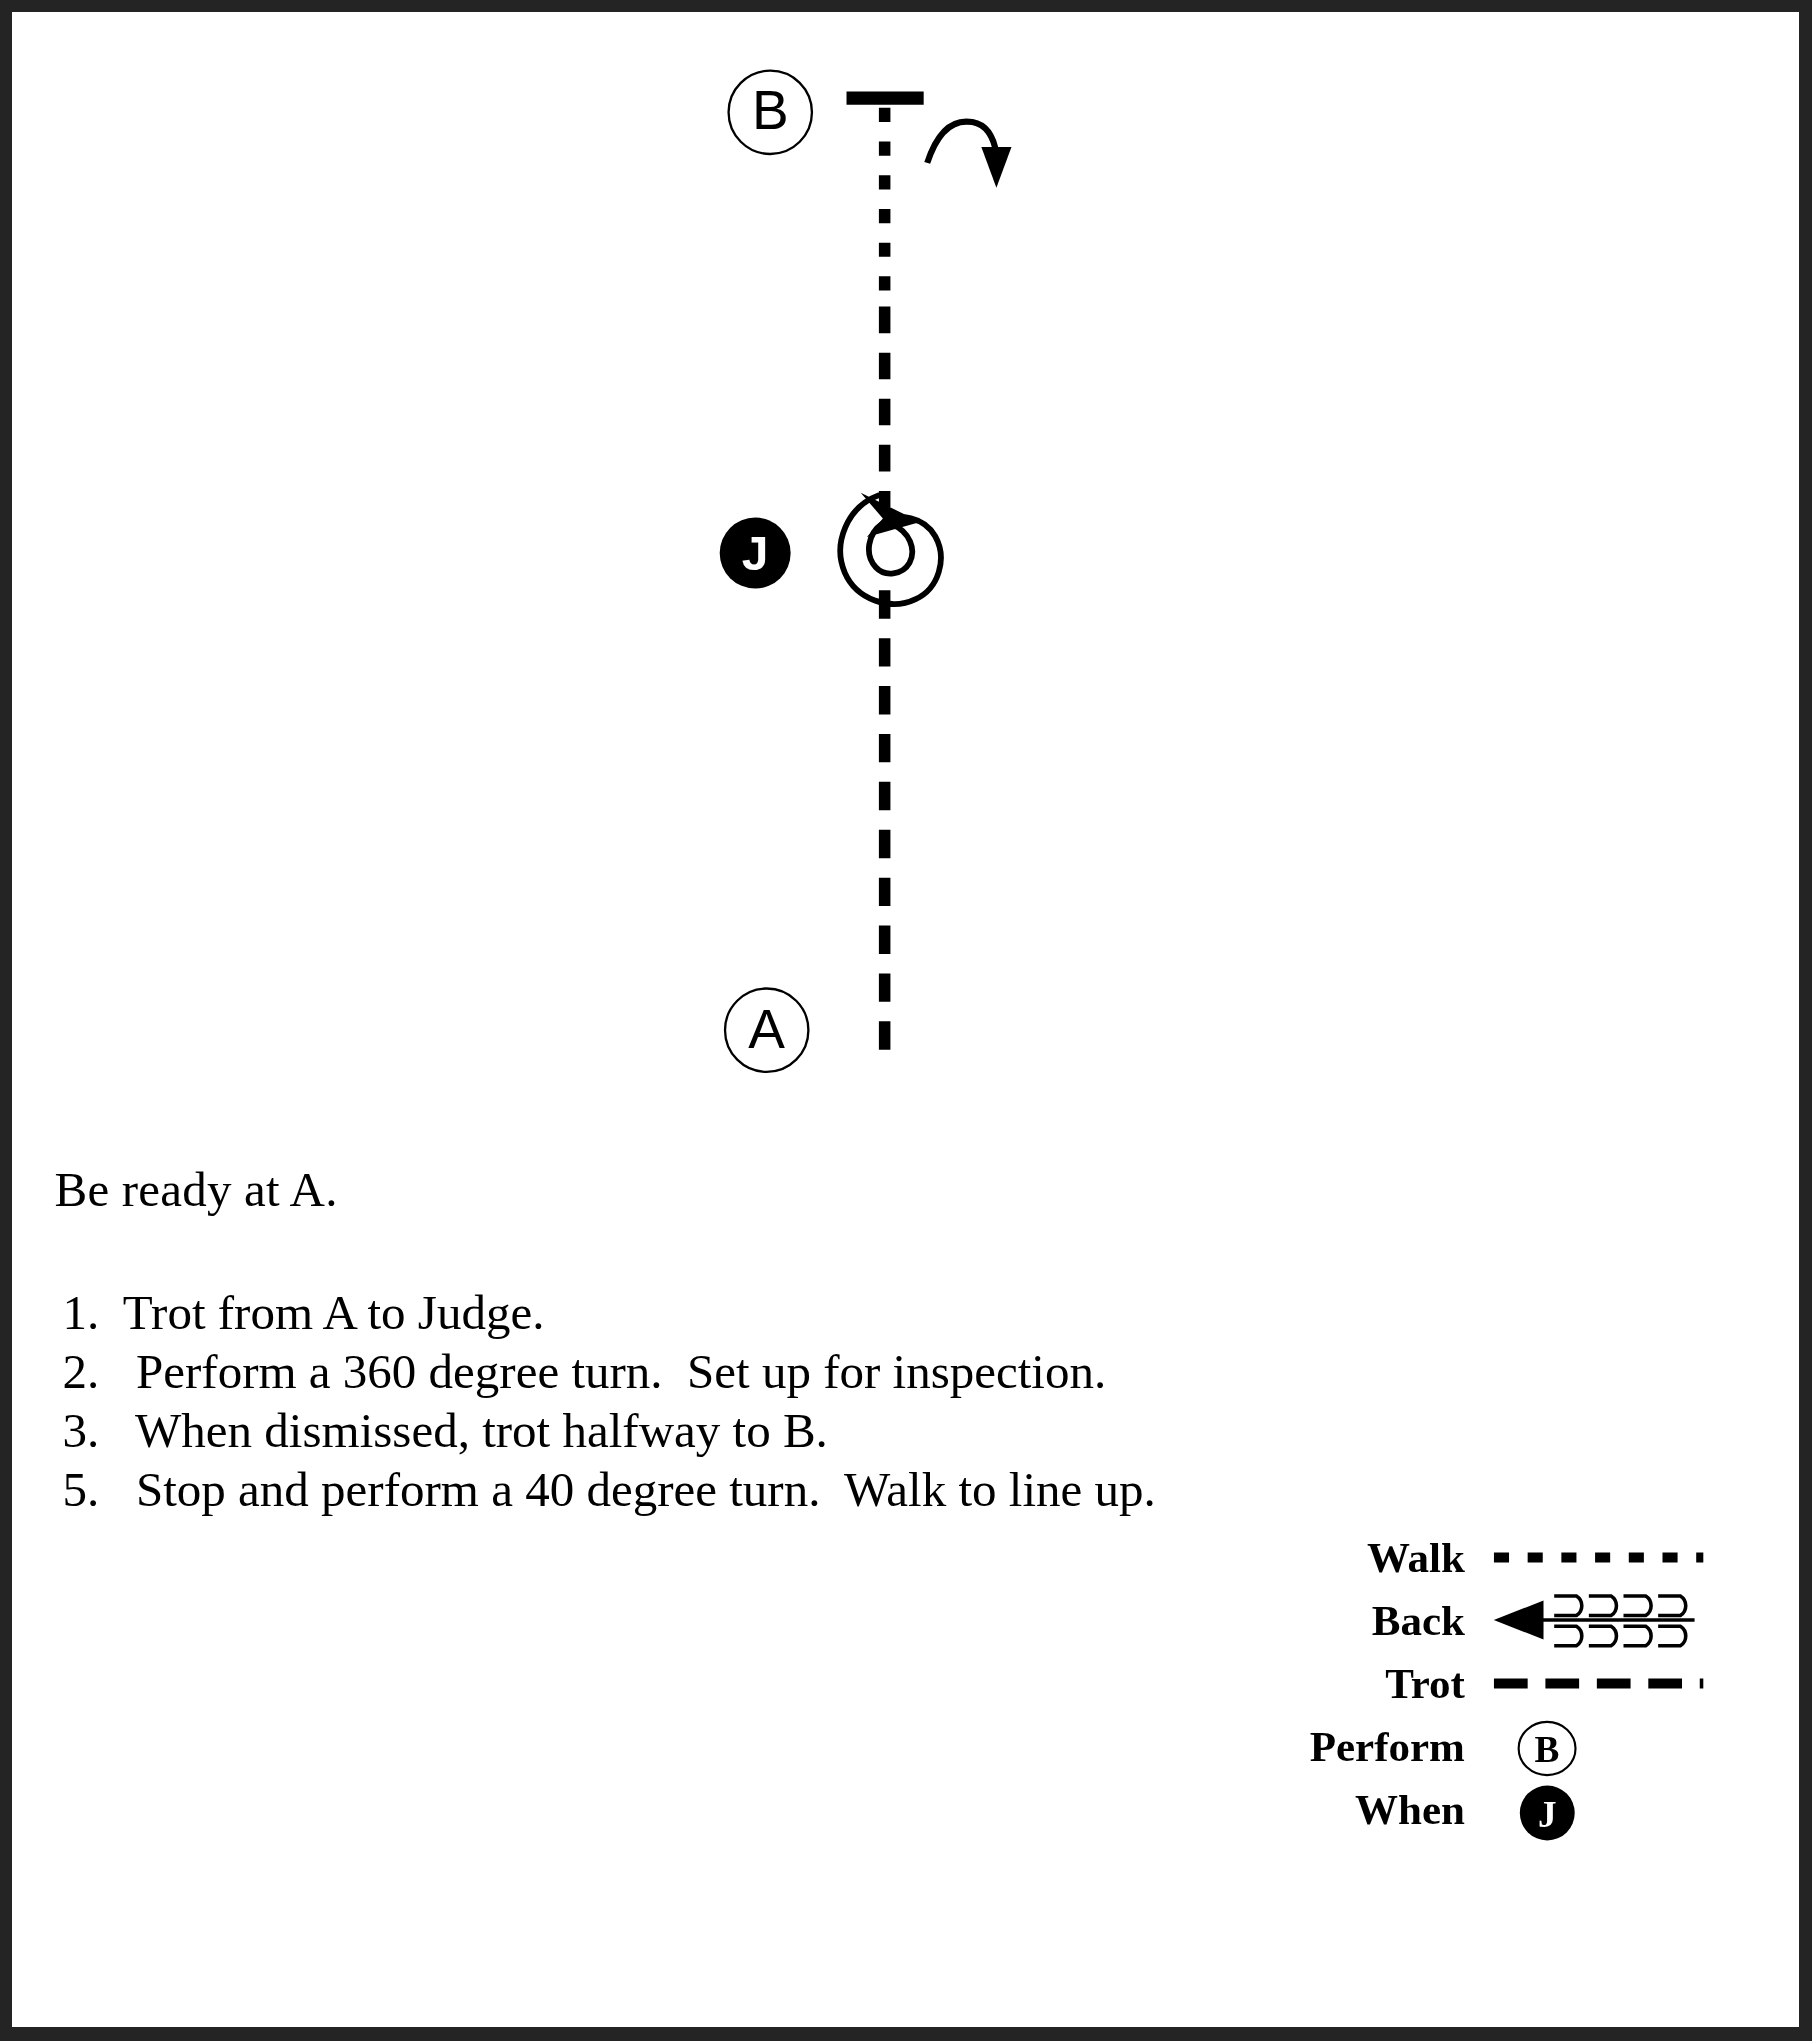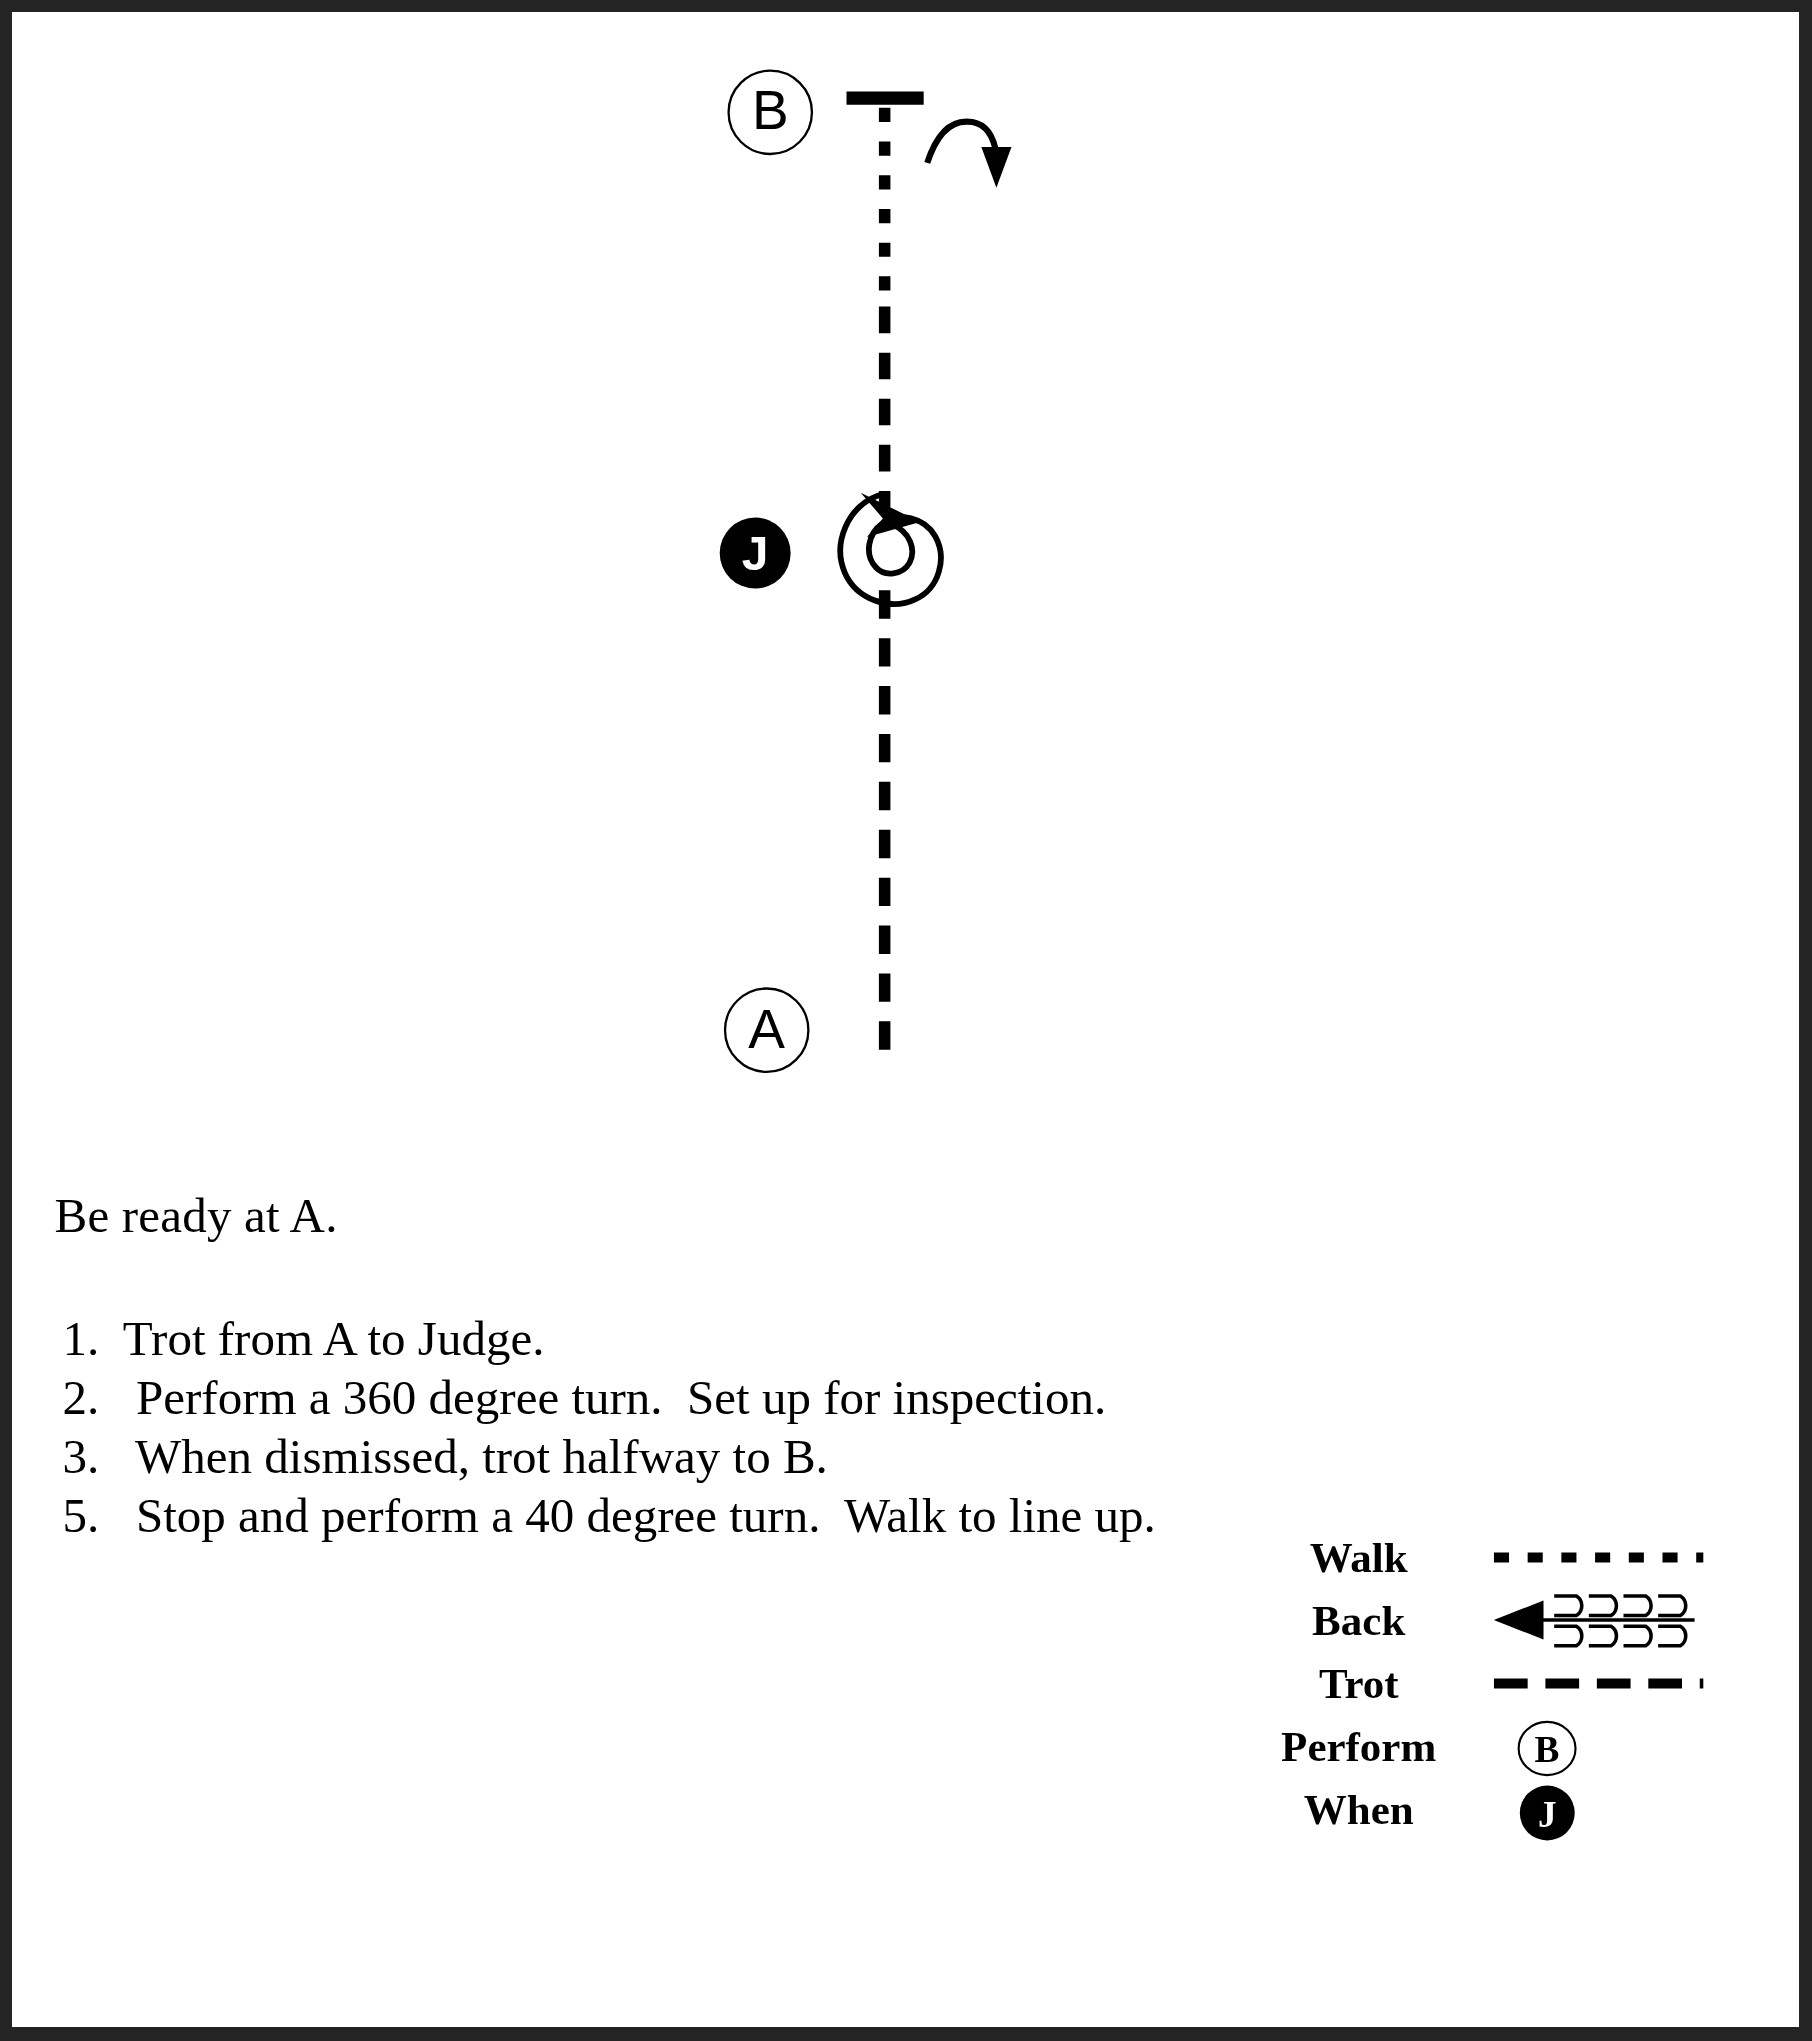--- a/index.html
+++ b/index.html
@@ -39,21 +39,21 @@
     top: 0;
     width: 1787px;
     height: 1091px;
   }
   #diagram svg { display: block; }
 
   
   #instructions {
     position: absolute;
     left: 43px;
-    top: 1179px;
+    top: 1153px;
     width: 1241px;
   }
   .intro-line {
     font-size: 49px;
     line-height: 1.0;
     color: #000;
     letter-spacing: 0.2px;
     margin: 0 0 69px 0;
     white-space: pre;
   }
@@ -79,21 +79,21 @@
     width: 497px;
   }
   .legend-row {
     display: flex;
     align-items: center;
     height: 55px;
     margin-bottom: 8px;
   }
   .legend-label {
     width: 239px;
-    text-align: center;
+    text-align: right;
     padding-right: 26.6px;
     box-sizing: border-box;
     font-weight: bold;
     font-size: 43px;
     line-height: 1;
     color: #000;
     white-space: pre;
   }
   .legend-sym {
     width: 231px;

